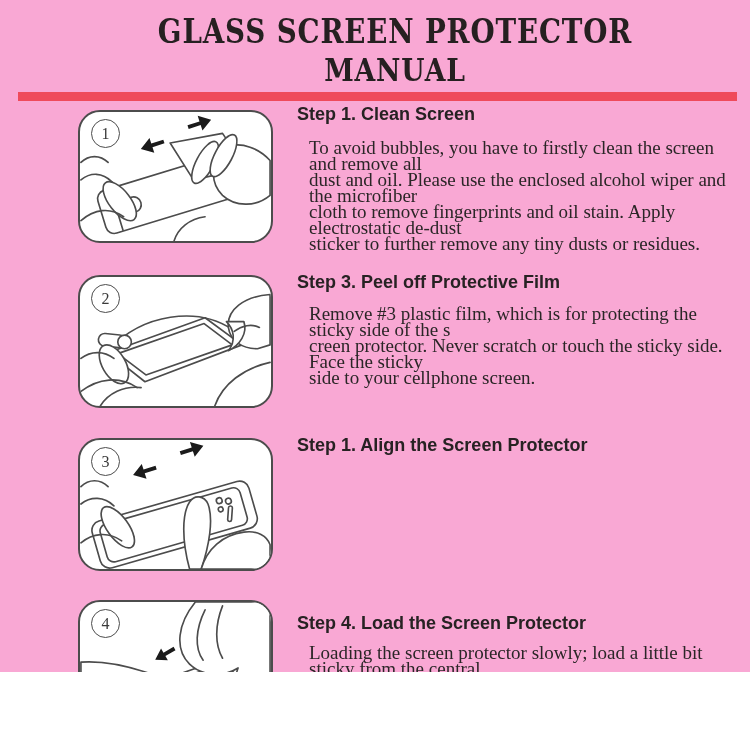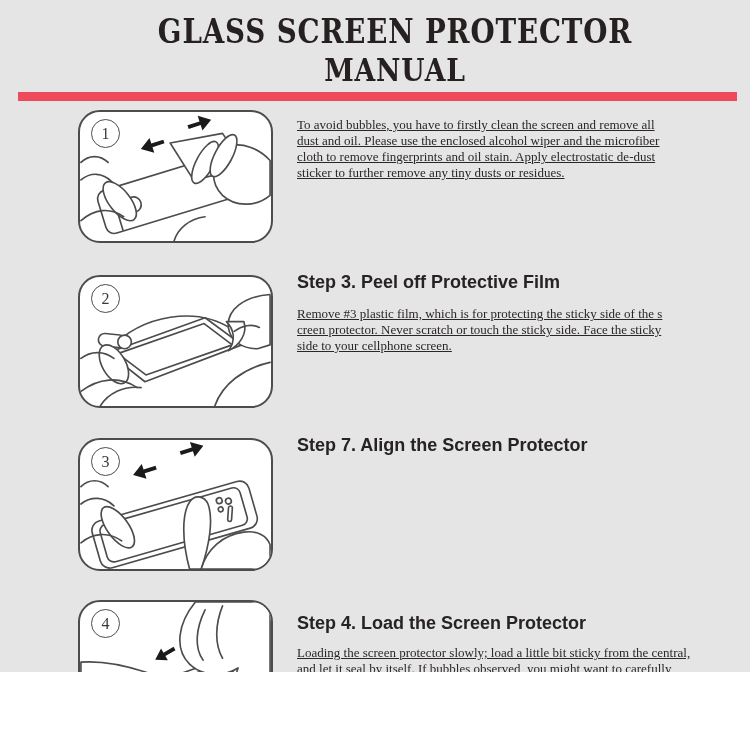--- a/index.html
+++ b/index.html
@@ -1,38 +1,38 @@
 <!DOCTYPE html>
 <html><head>
 <meta charset="utf-8">
 <style>
   html,body{margin:0;padding:0;background:#ffffff;}
-  .page{position:relative;width:750px;height:672px;background:#e5e5e5;overflow:hidden;
+  .page{position:relative;width:750px;height:672px;background:#f9a8d4;overflow:hidden;
         font-family:"Liberation Sans",sans-serif;color:#2b2b2b;}
   
   .header{position:absolute;top:0;left:40px;width:710px;text-align:center;}
   .title-1{margin-top:13px;font-family:"DejaVu Serif",serif;font-weight:bold;
            font-size:33px;line-height:38px;letter-spacing:1px;color:#262021;
            transform:scaleX(.84);transform-origin:50% 50%;}
   .title-2{margin-top:2px;font-family:"DejaVu Serif",serif;font-weight:bold;
            font-size:31px;line-height:34px;letter-spacing:1px;color:#262021;
            transform:scaleX(.86);transform-origin:50% 50%;}
   .divider{position:absolute;top:92px;left:18px;width:719px;height:9px;background:#ef4a5b;}
   
   .illus{position:absolute;left:78px;width:195px;height:133px;border:2px solid #4c4c4c;
          border-radius:22px;background:#fff;box-sizing:border-box;overflow:hidden;}
   .illus svg{position:absolute;top:0;left:0;}
   .badge{position:absolute;top:7px;left:11px;width:27px;height:27px;border:1.5px solid #4c4c4c;
          border-radius:50%;display:flex;align-items:center;justify-content:center;
          font-family:"Liberation Serif",serif;font-size:16px;color:#3a3a3a;background:#fff;z-index:2;}
   .copy{position:absolute;left:297px;width:446px;}
   .step-heading{margin:0;font-family:"Liberation Sans",sans-serif;font-weight:bold;
                 font-size:18px;line-height:23px;color:#272223;}
-  .step-body{margin:0;font-family:"Liberation Serif",serif;font-size:13px;line-height:16px;
-             color:#2b2627;white-space:pre-line;text-decoration:underline;}
+  .step-body{margin:12px;font-family:"Liberation Serif",serif;font-size:19px;line-height:16px;
+             color:#2b2627;white-space:pre-line;}
   .s1-illus{top:110px;} .s1-copy{top:103px;} .s1-copy .step-body{margin-top:14px;}
   .s2-illus{top:275px;} .s2-copy{top:271px;} .s2-copy .step-body{margin-top:12px;}
   .s3-illus{top:438px;} .s3-copy{top:434px;} .s3-copy .step-body{margin-top:17px;}
   .s4-illus{top:600px;} .s4-copy{top:612px;} .s4-copy .step-body{margin-top:10px;}
   
   .art{stroke:#4c4c4c;stroke-width:1.7;fill:none;stroke-linecap:round;stroke-linejoin:round;}
   .artf{stroke:#4c4c4c;stroke-width:1.7;fill:#ffffff;stroke-linecap:round;stroke-linejoin:round;}
   .arrow{fill:#1b1b1b;stroke:none;}
 </style>
 </head>
@@ -65,20 +65,21 @@
       <path class="art" d="M0 70 C 10 62 22 62 32 72"></path>
       <path class="art" d="M0 112 C 14 100 30 98 44 108"></path>
       <path class="art" d="M96 133 C 100 120 112 110 128 108"></path>
       <g>
         <polygon class="arrow" transform="translate(108,8) rotate(-18)" points="0,6 13,6 13,0 25,8 13,16 13,10 0,10"></polygon>
         <polygon class="arrow" transform="translate(88,38) rotate(162)" points="0,6 13,6 13,0 25,8 13,16 13,10 0,10"></polygon>
       </g>
     </svg>
   </div>
   <div class="copy s1-copy">
+    <h2 class="step-heading">Step 1. Clean Screen</h2>
     <p class="step-body">To avoid bubbles, you have to firstly clean the screen and remove all
 dust and oil. Please use the enclosed alcohol wiper and the microfiber
 cloth to remove fingerprints and oil stain. Apply electrostatic de-dust
 sticker to further remove any tiny dusts or residues.</p>
   </div>
 
   <div class="illus s2-illus">
     <span class="badge">
         <span>2</span>
       </span>
@@ -125,21 +126,21 @@
       <ellipse class="artf" cx="38" cy="90" rx="11" ry="25" transform="rotate(-36 38 90)"></ellipse>
       <path class="art" d="M0 66 C 10 58 24 58 34 68"></path>
       <path class="art" d="M0 106 C 12 96 28 94 42 104"></path>
       <g>
         <polygon class="arrow" transform="translate(100,6) rotate(-18)" points="0,6 13,6 13,0 25,8 13,16 13,10 0,10"></polygon>
         <polygon class="arrow" transform="translate(80,36) rotate(162)" points="0,6 13,6 13,0 25,8 13,16 13,10 0,10"></polygon>
       </g>
     </svg>
   </div>
   <div class="copy s3-copy">
-    <h2 class="step-heading">Step 7. Align the Screen Protector</h2>
+    <h2 class="step-heading">Step 1. Align the Screen Protector</h2>
   </div>
 
   <div class="illus s4-illus">
     <span class="badge">
         <span>4</span>
       </span>
     <svg width="191" height="129" viewBox="0 0 195 133" aria-label="hand-pressing-protector-onto-screen">
       <path class="artf" d="M34 98 L142 60 L174 86 L66 124 Z"></path>
       <path class="art" d="M44 98 L140 66 L164 86 L68 118 Z"></path>
       <path class="artf" d="M0 62 C 28 60 58 68 88 80 C 94 83 93 89 86 89 C 58 85 28 86 0 92 Z"></path>

